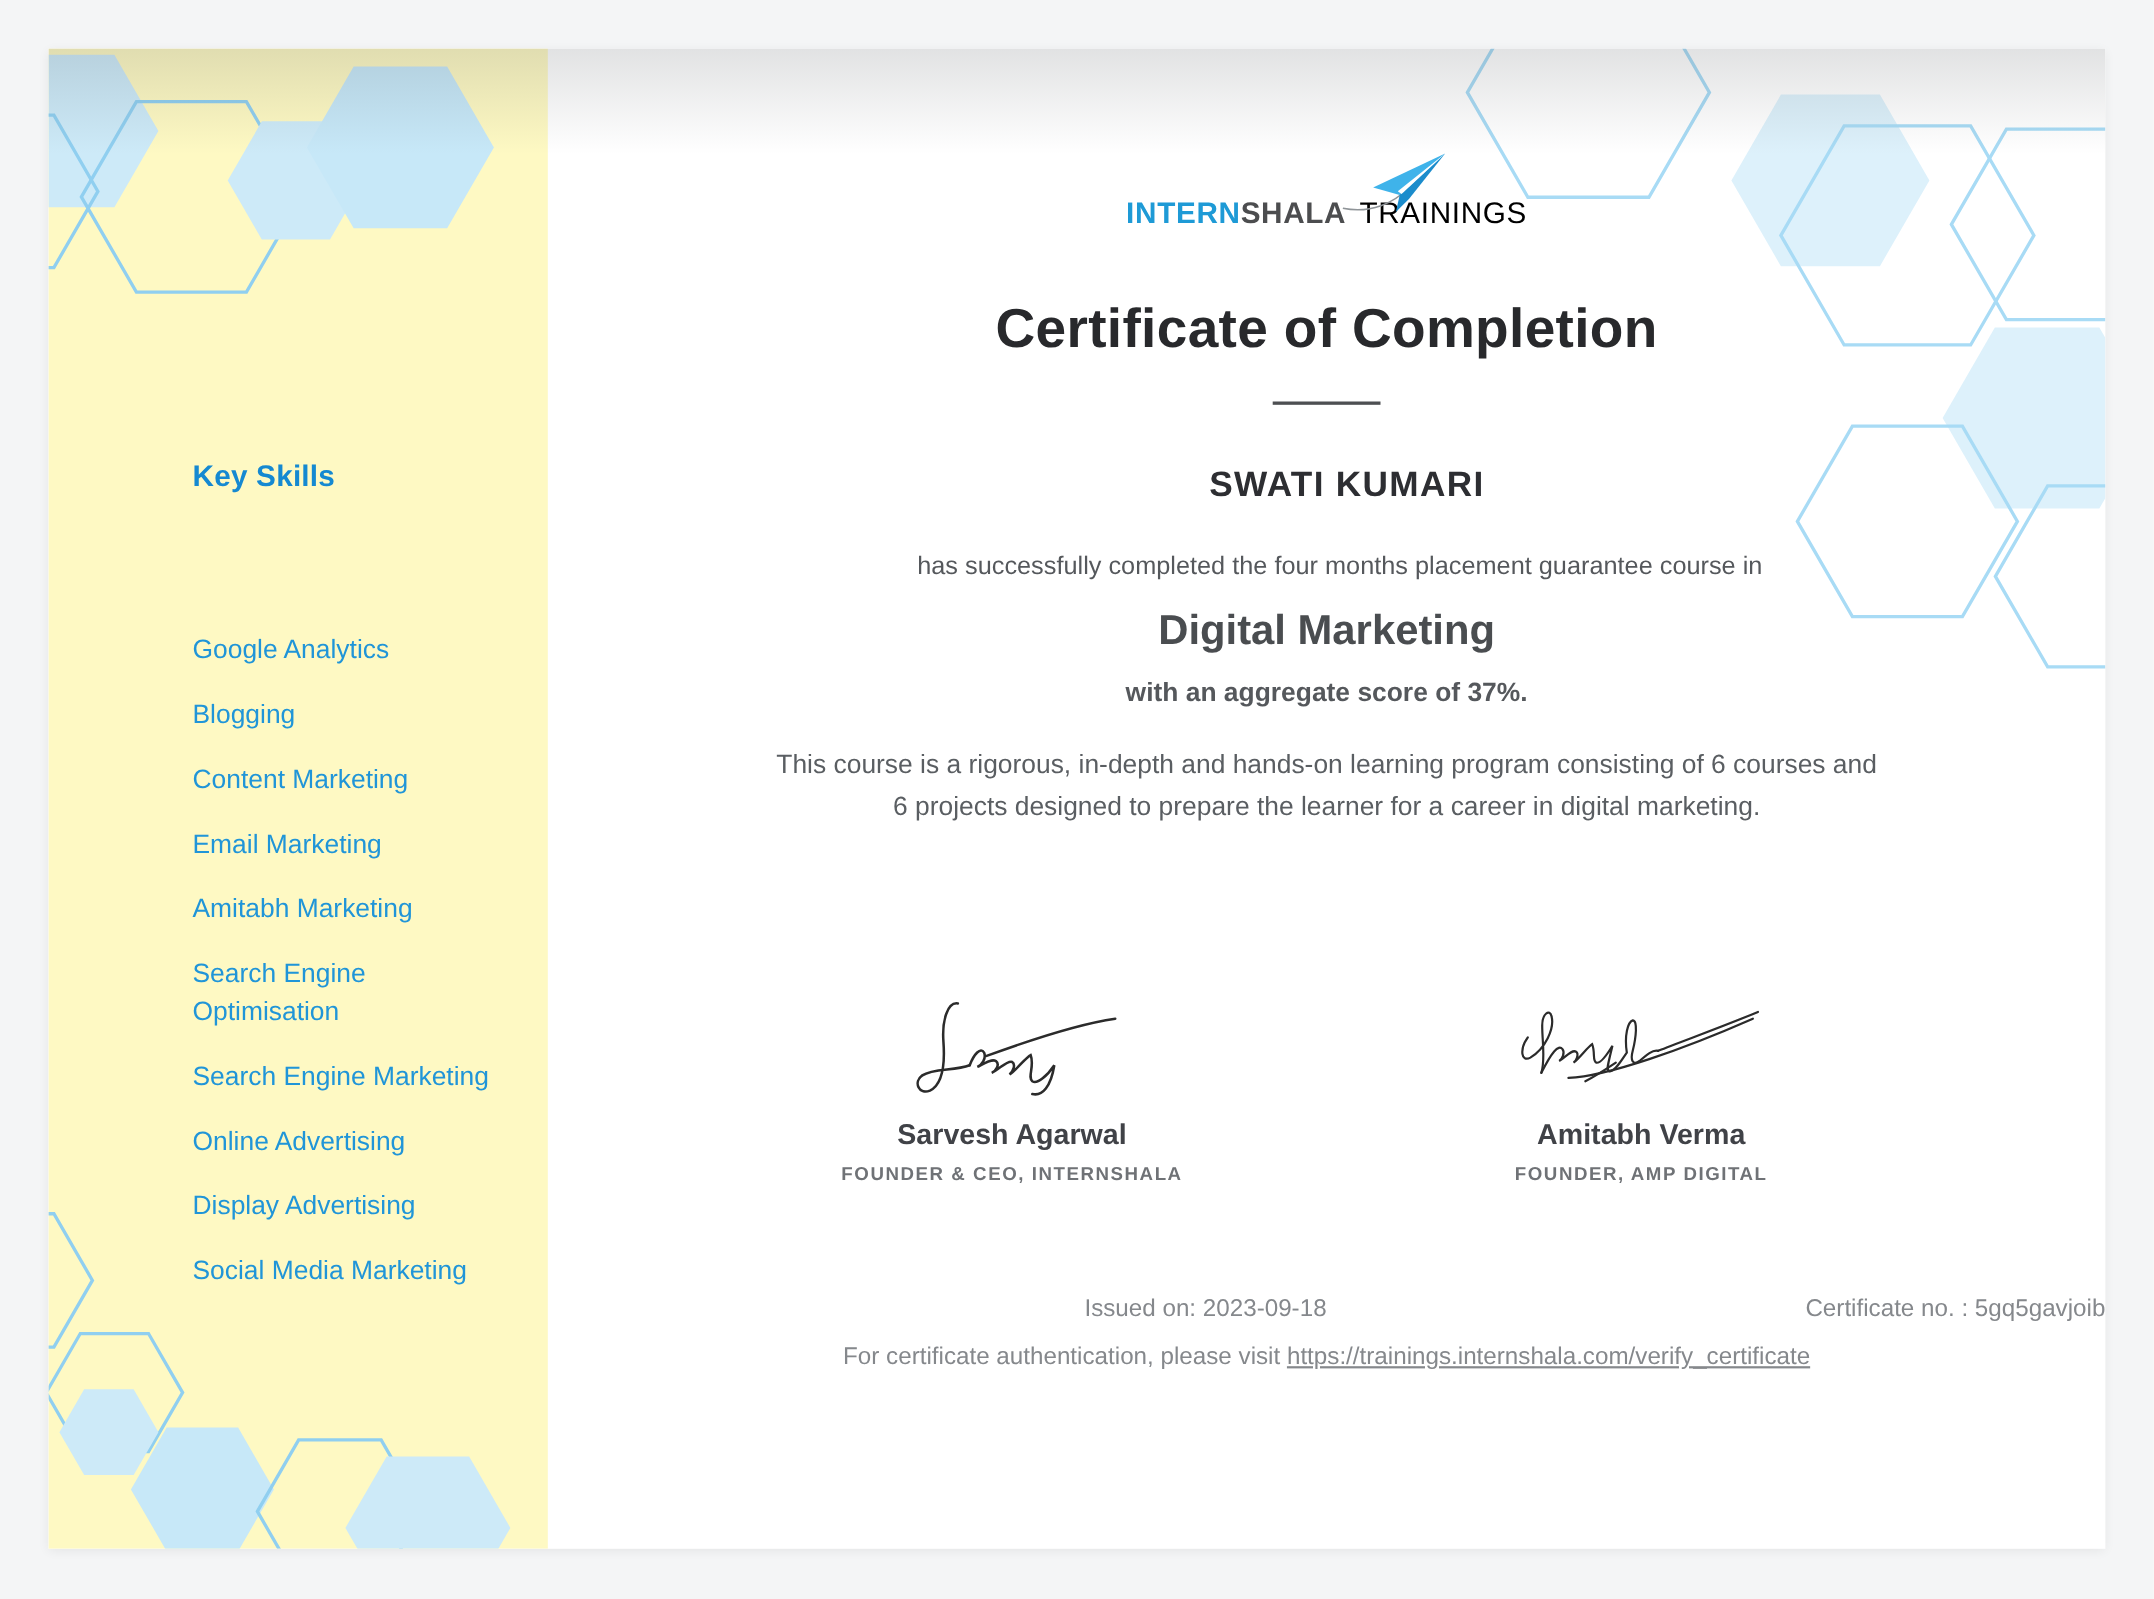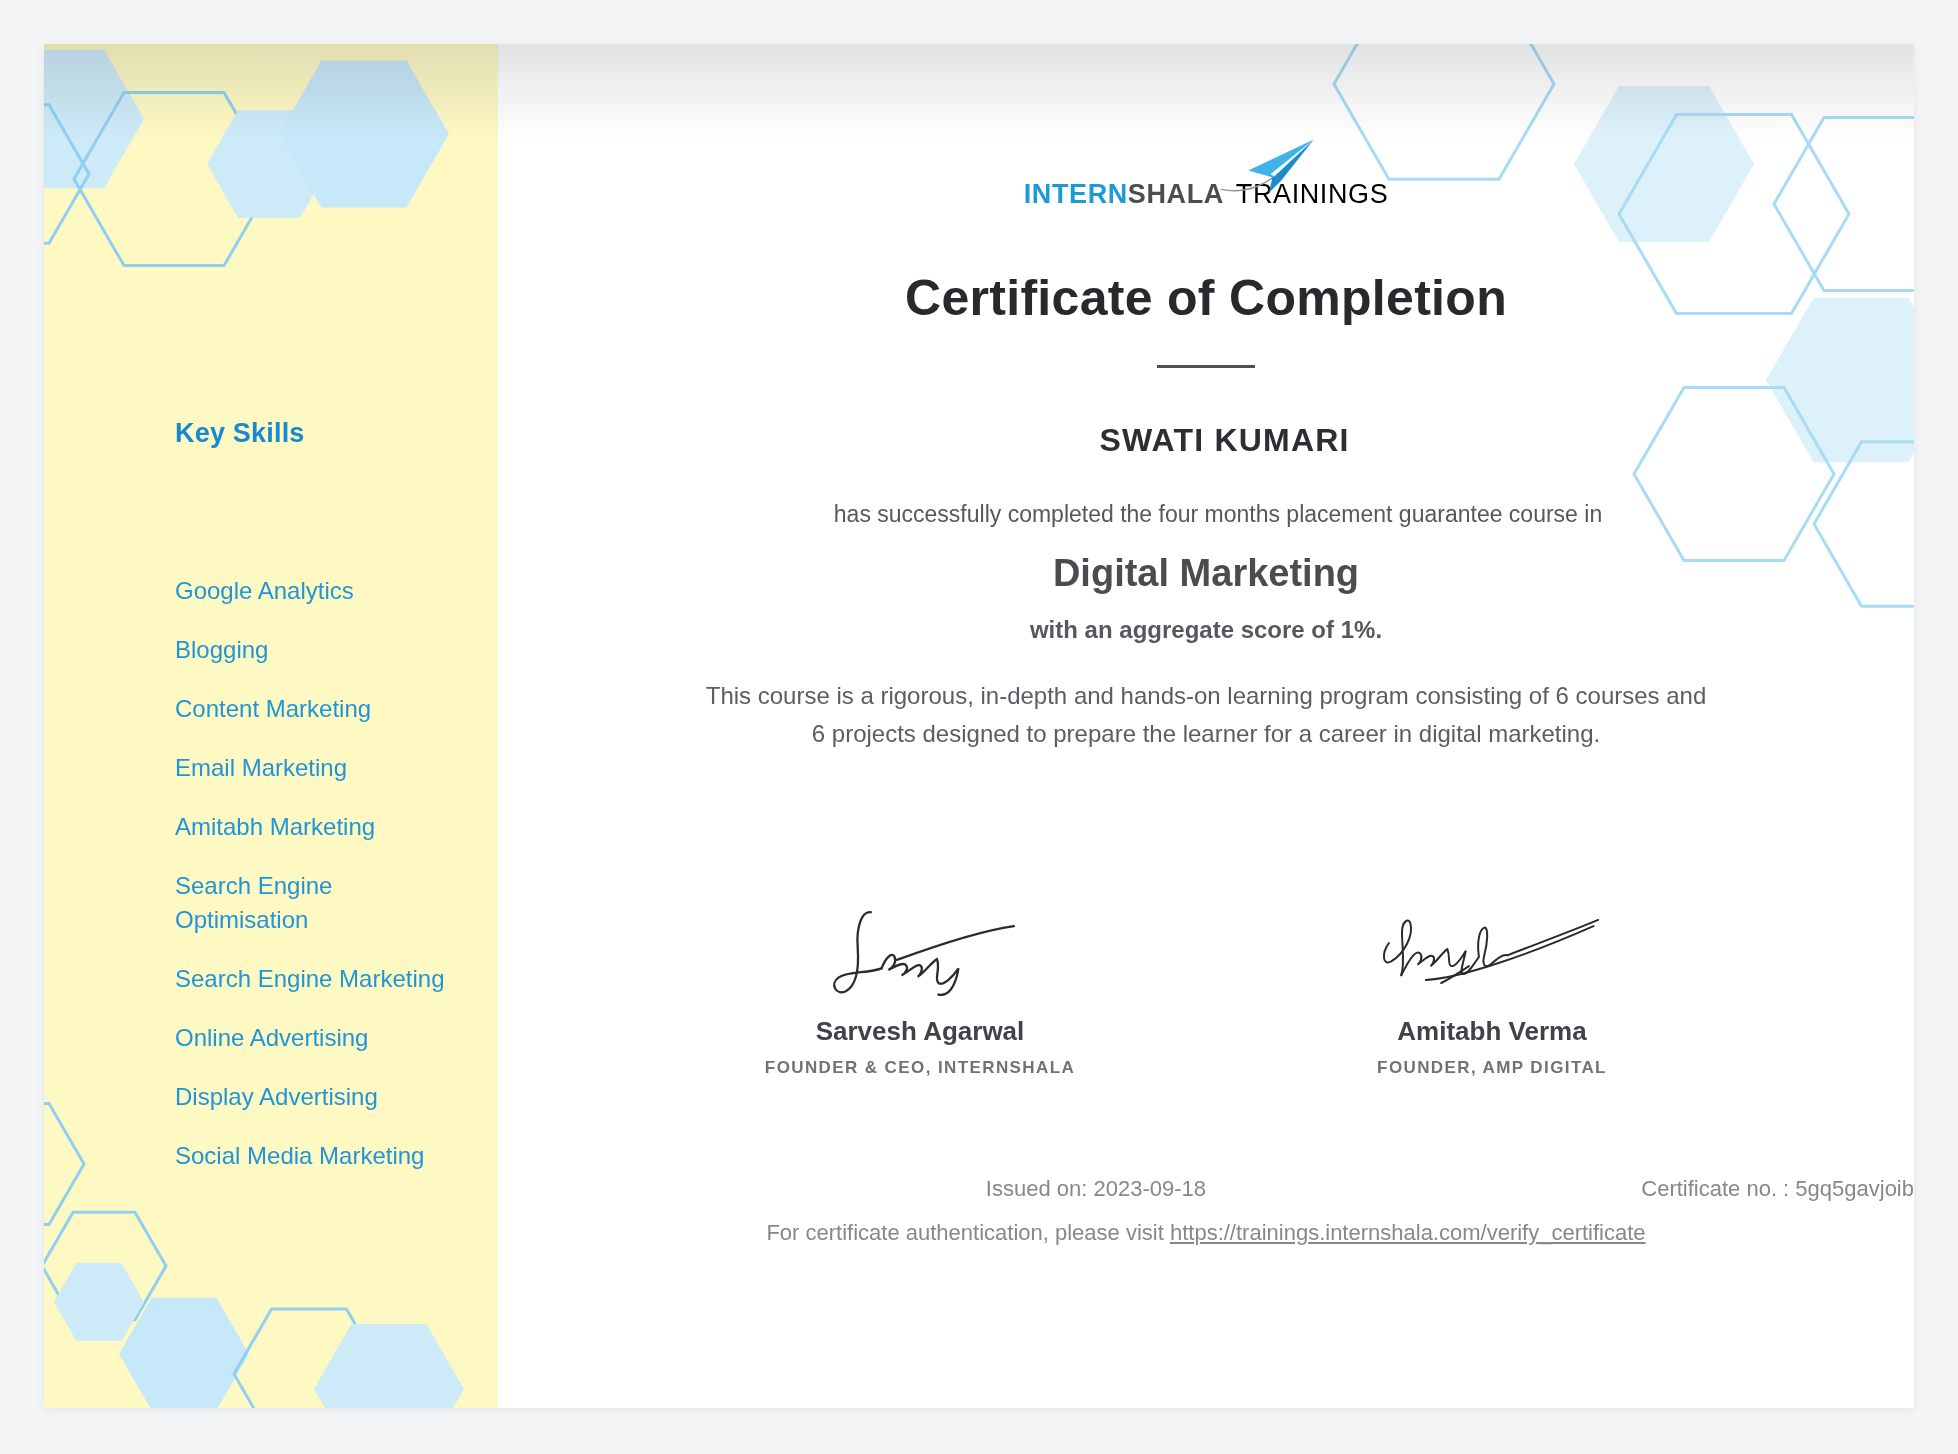--- a/index.html
+++ b/index.html
@@ -172,21 +172,21 @@
 
       <h1 class="cert-title" style="margin-bottom:0;">Certificate of Completion</h1>
       <div class="title-divider"></div>
 
       <div class="recipient">SWATI KUMARI</div>
 
       <div class="subtitle">has successfully completed the four months placement guarantee course in</div>
 
       <div class="course">Digital Marketing</div>
 
-      <div class="score-line">with an aggregate score of 1%.</div>
+      <div class="score-line">with an aggregate score of 37%.</div>
 
       <p class="description" style="margin-bottom:0;">This course is a rigorous, in-depth and hands-on learning program consisting of 6 courses and 6 projects designed to prepare the learner for a career in digital marketing.</p>
 
       <div class="sig-row">
         <div class="sig-block">
           <svg class="sig-img" viewBox="0 0 260 130" width="260" height="100" fill="none" stroke="#2b2b2b" stroke-width="3" stroke-linecap="round">
             <path d="M 252,30 C 210,36 160,52 100,74"></path>
             <path d="M 66,12 C 54,10 47,32 49,58 C 51,86 47,108 33,115 C 20,120 13,105 24,97 C 37,88 62,92 80,85"></path>
             <path d="M 80,85 C 85,72 93,63 97,70 C 100,77 94,85 89,87 C 97,83 106,77 111,80 C 116,84 111,92 106,94 C 115,90 124,79 130,81 C 135,84 131,93 127,96 C 136,90 146,76 152,73 C 157,86 148,99 154,104 C 160,108 172,97 180,85 C 176,110 166,122 154,119"></path>
           </svg>

